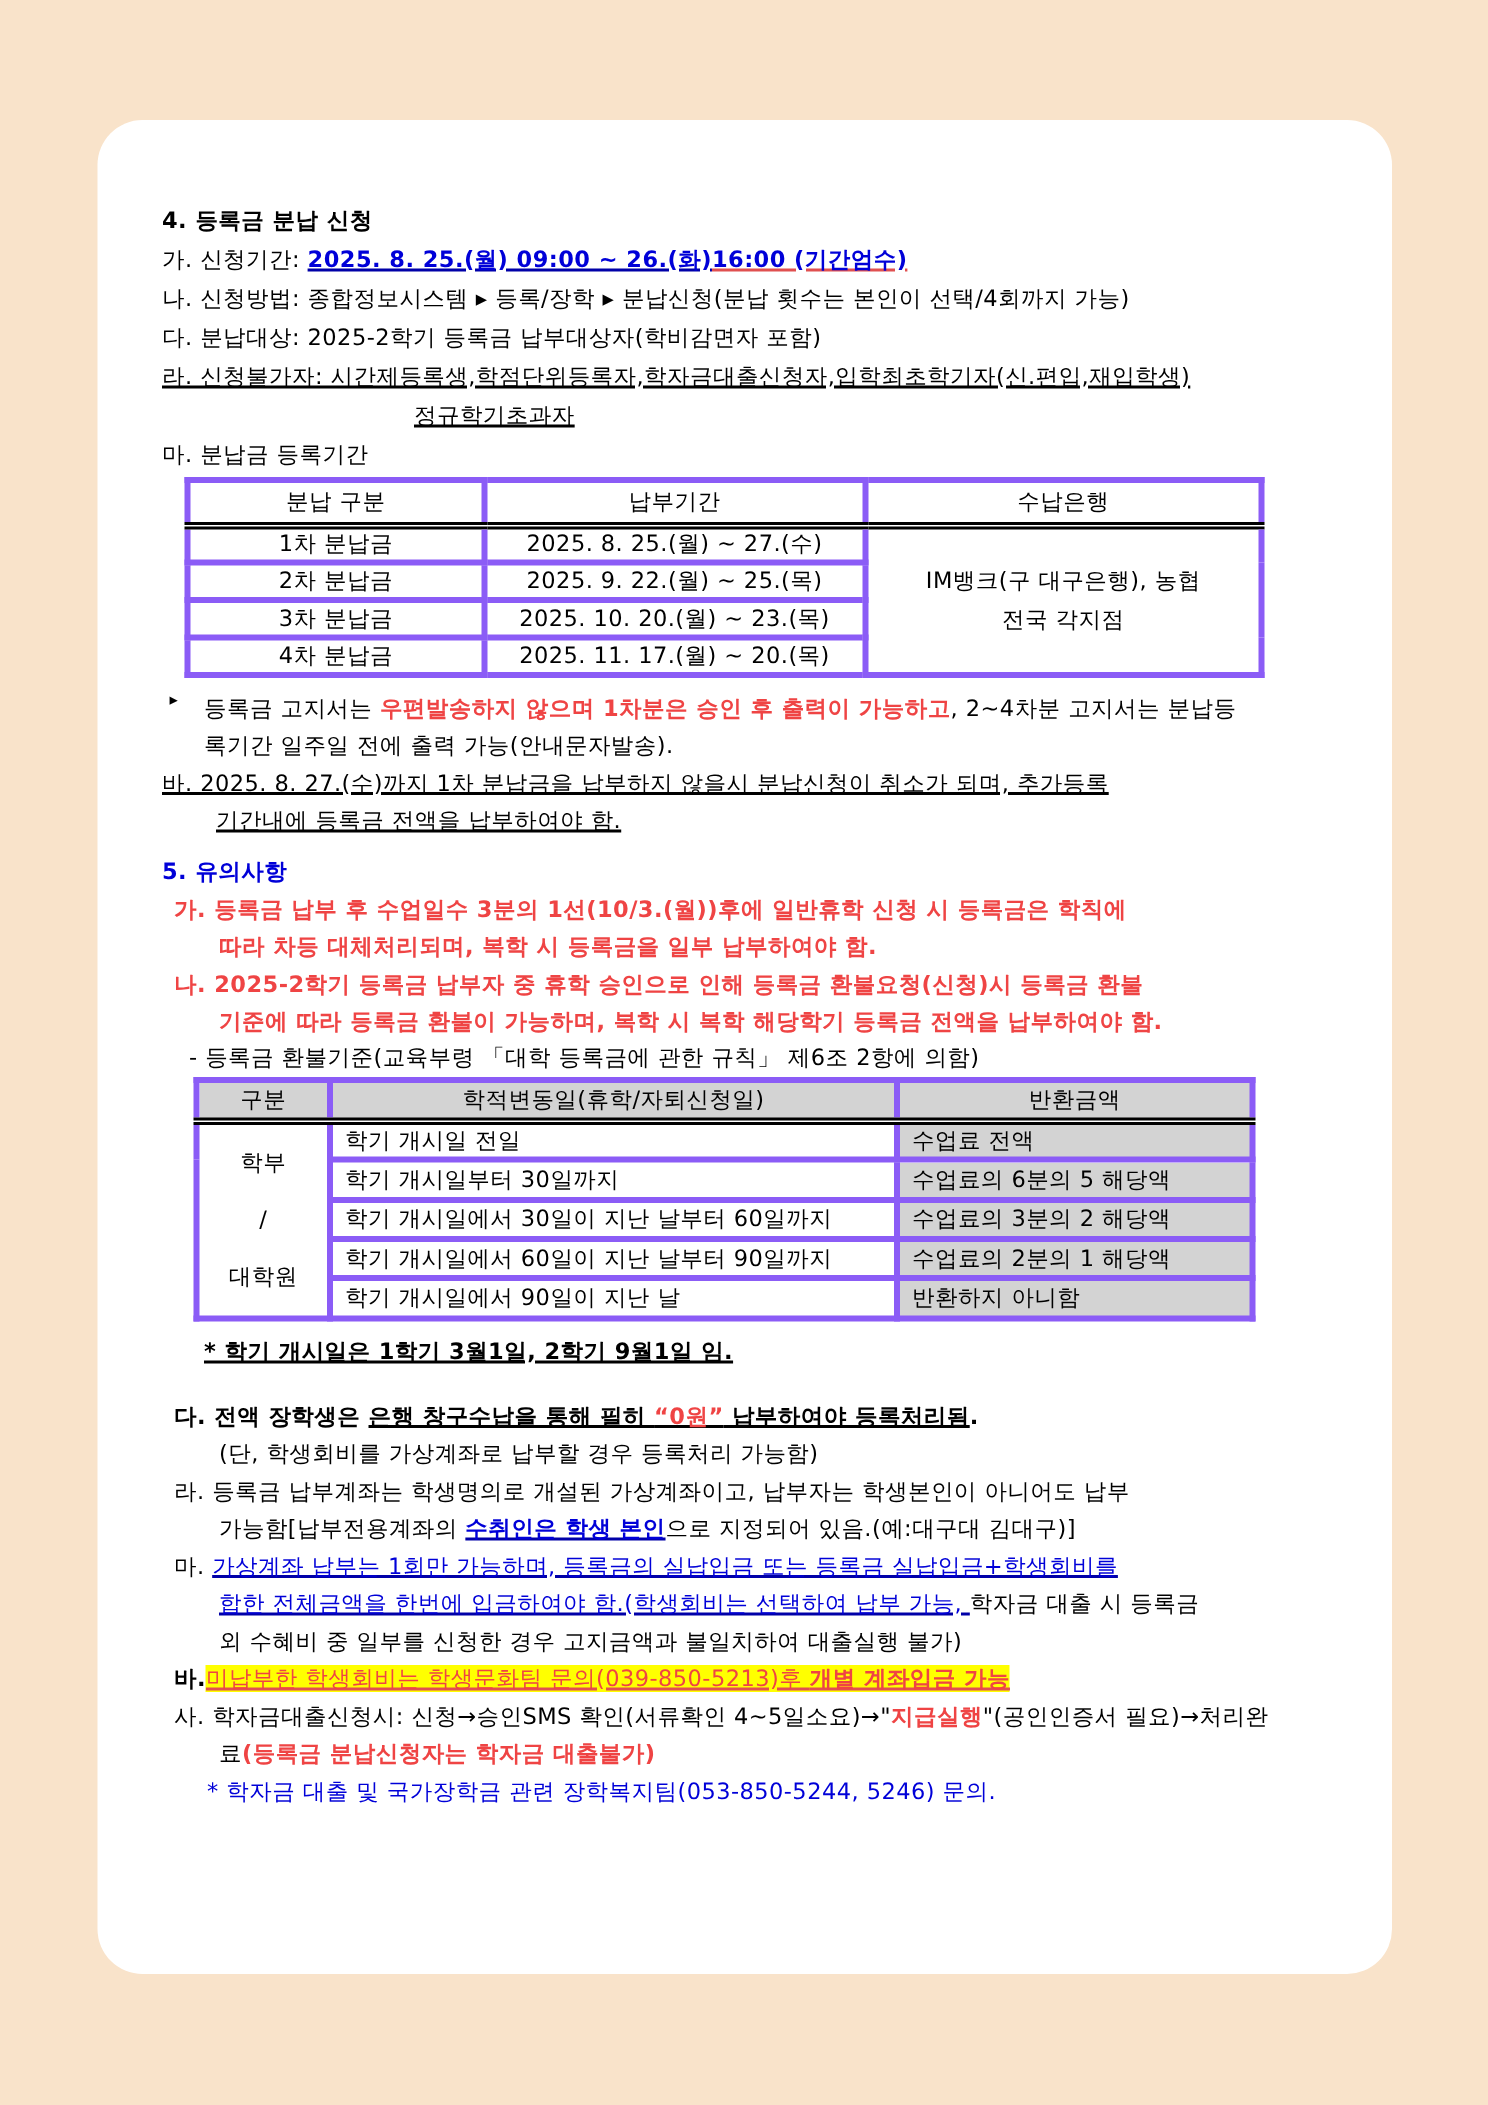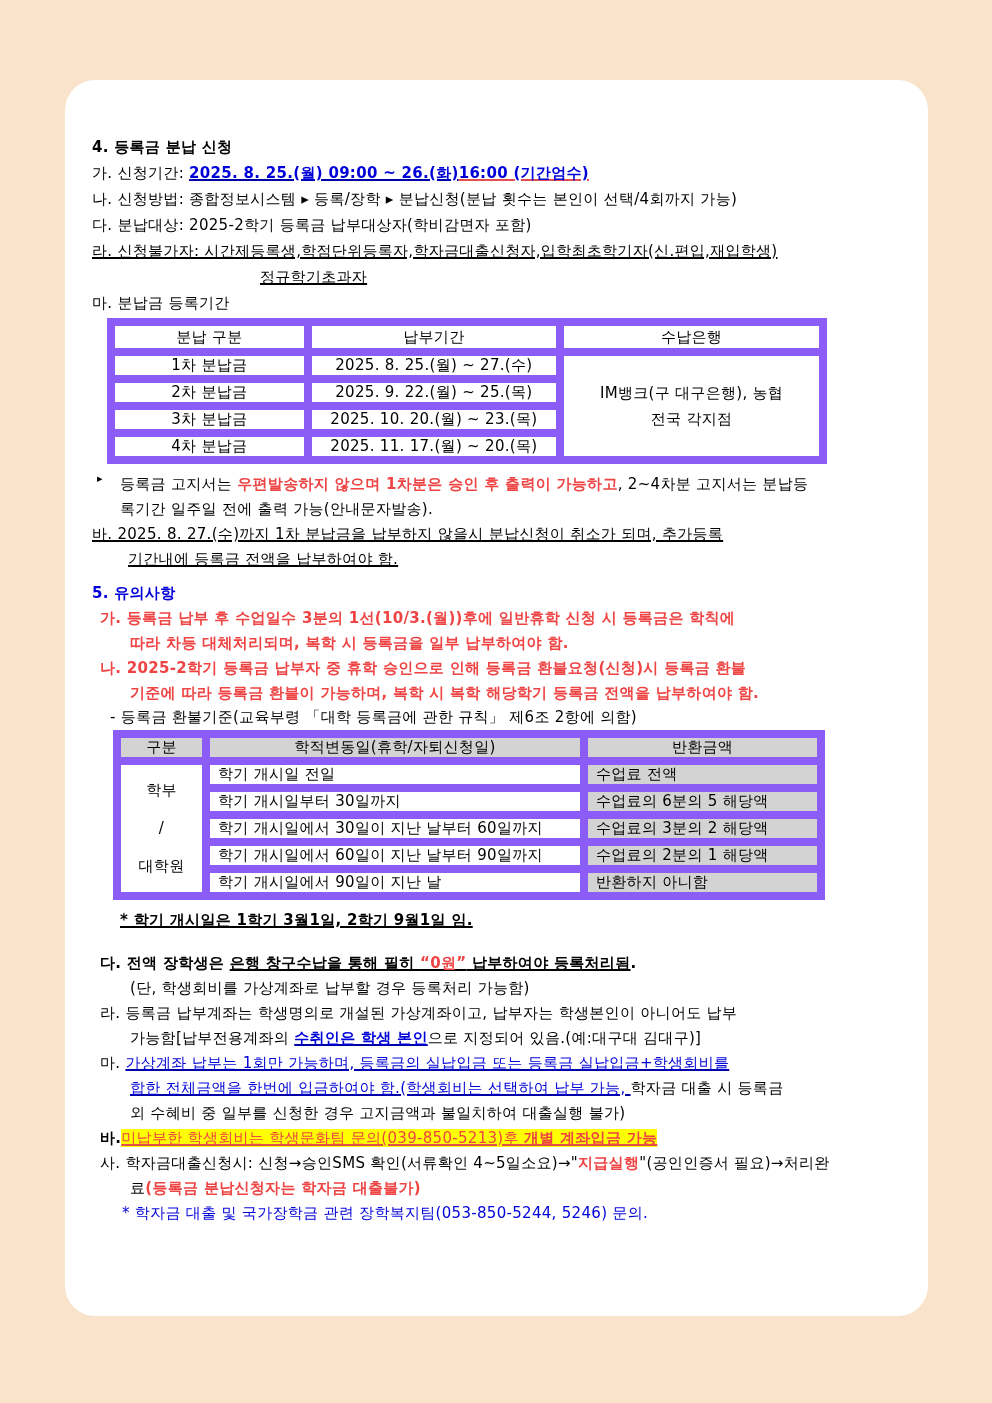--- a/index.html
+++ b/index.html
@@ -10,21 +10,21 @@
     color:#000;
     position:relative;
     overflow:hidden;
   }
   .panel {
     position:absolute; left:65px; top:80px;
     width:863px; height:1236px;
     background:#FFFFFF; border-radius:30px;
   }
   .content {
-    position:absolute; left:27px; top:54px; width:836px;
+    position:absolute; left:43px; top:54px; width:836px;
     font-size:15px; letter-spacing:0.3px;
   }
   .line { height:26px; line-height:26px; white-space:nowrap; }
   .l25 { height:25px; line-height:25px; }
   .b { font-weight:bold; }
   .red  { color:#ef4444; }
   .blue { color:#0000D8; }
   .ul { text-decoration:underline; text-decoration-thickness:1.5px; }
   .ul-blue { text-decoration:underline; text-decoration-color:#0000A8; text-decoration-thickness:1.5px; }
   .ul-red  { text-decoration:underline; text-decoration-color:#E05050; text-decoration-thickness:1.5px; }
@@ -33,21 +33,21 @@
   .ind8  { padding-left:8px; }
   .ind18 { padding-left:18px; }
   .ind28 { padding-left:28px; }
   .ind30 { padding-left:30px; }
   .ind36 { padding-left:36px; }
   .ind38 { padding-left:38px; }
   .bullet-wrap { position:relative; padding-left:28px; }
   .bullet-glyph { position:absolute; left:5px; top:0; font-size:11px; }
 
   table { border-collapse:collapse; table-layout:fixed; }
-  td, th { border:8px solid #8b5cf6; font-size:15px; font-weight:normal; overflow:hidden; }
+  td, th { border:4px solid #8b5cf6; font-size:15px; font-weight:normal; overflow:hidden; }
 
   .t1 { width:720px; margin-left:15px; margin-top:2px; }
   .t1 th { height:30px; text-align:center; border-bottom:5px double #000; }
   .t1 td { height:25px; text-align:center; }
   .t1 .bankcell { vertical-align:middle; }
   .t1 .bankcell .bl { text-align:center; line-height:24px; }
   .t1 .bankcell .bl1 { margin-bottom:2px; }
 
   .t2 { width:704px; margin-left:21px; margin-top:2px; }
   .t2 th { height:27px; text-align:center; background:#D3D3D3; border-bottom:5px double #000; }

